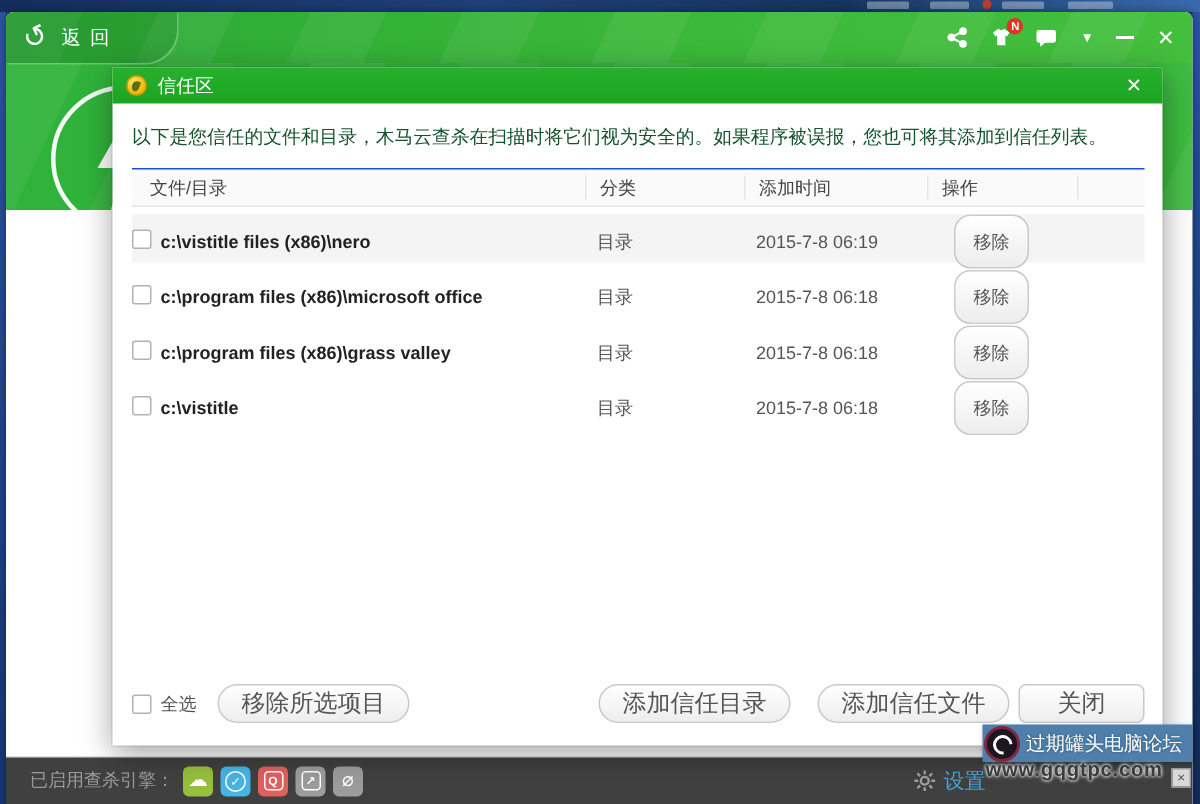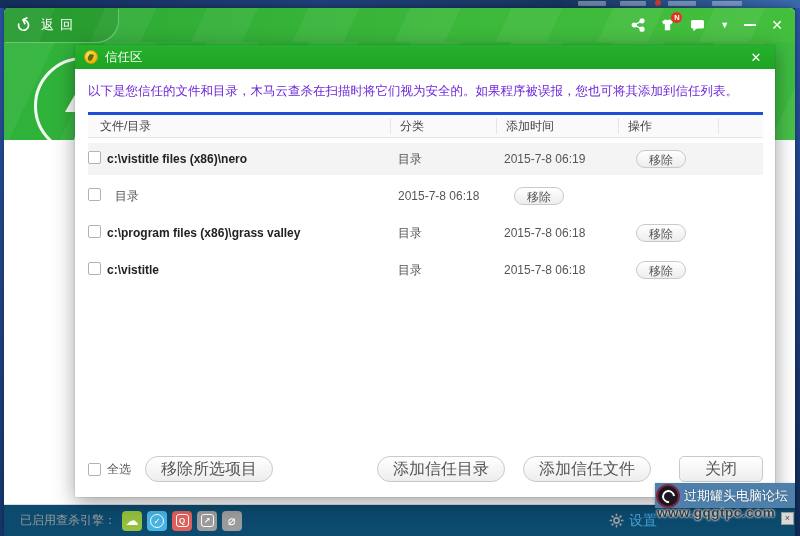--- a/index.html
+++ b/index.html
@@ -25,56 +25,56 @@
   .skin-wrap{position:relative;}
   .badge{position:absolute;top:-6px;right:-7px;width:11px;height:11px;border-radius:50%;background:#e03522;color:#fff;font-size:7.5px;font-weight:bold;display:flex;align-items:center;justify-content:center;}
   .menu-glyph{font-size:9px;}
   .min-bar{width:12px;height:2px;background:#fff;display:block;}
   .close-glyph{font-size:14px;font-weight:bold;}
 
   .hero{position:relative;height:98px;background:linear-gradient(100deg,#2fb23a,#3ebc40);overflow:hidden;}
   .scan-logo{position:absolute;left:30px;top:15px;width:92px;height:92px;border:3px solid rgba(255,255,255,.95);border-radius:50%;}
   .scan-logo svg{position:absolute;inset:0;}
 
-  .statusbar{position:absolute;left:0;right:0;bottom:0;height:32px;background:#0c4a6e;border-top:1px solid #ddd;display:flex;align-items:center;padding-left:16px;box-sizing:border-box;}
+  .statusbar{position:absolute;left:0;right:0;bottom:0;height:32px;background:#404040;border-top:1px solid #ddd;display:flex;align-items:center;padding-left:16px;box-sizing:border-box;}
   .engines-label{font-size:12px;color:#9a9a9a;}
   .engine-icons{display:flex;gap:5px;margin-left:6px;}
   .engine{width:20px;height:20px;border-radius:4px;color:#fff;display:flex;align-items:center;justify-content:center;}
   .glyph-none{font-size:13px;line-height:1;font-family:"DejaVu Sans",sans-serif;}
   .glyph-circle{width:12px;height:12px;border:1px solid #fff;border-radius:50%;font-size:8.5px;line-height:12px;text-align:center;}
   .glyph-square{width:11px;height:11px;border:1px solid #fff;border-radius:3px;font-size:8px;line-height:11px;text-align:center;font-weight:bold;}
   .settings{position:absolute;right:138px;display:flex;align-items:center;gap:5px;cursor:pointer;}
   .settings-label{font-size:14px;color:#4aa0d4;}
 
   
   .dialog{position:absolute;left:75px;top:45px;width:700px;height:452px;background:#fff;box-shadow:0 5px 20px rgba(0,0,0,.38),0 0 0 1px rgba(0,0,0,.06);}
   .dialog-titlebar{height:24px;background:linear-gradient(#26b12d,#1da423);display:flex;align-items:center;padding:0 9px;color:#fff;}
   .dialog-icon{width:14px;height:14px;border-radius:50%;background:radial-gradient(circle at 35% 30%,#ffe066,#f5b800 70%,#d89d00);border:1px solid #c99c10;box-sizing:border-box;position:relative;margin-right:7px;}
   .dialog-icon::after{content:"";position:absolute;left:3px;top:3px;width:5px;height:7px;background:#5d6b12;border-radius:50% 0 50% 50%;transform:rotate(20deg);}
   .dialog-title{font-size:12.5px;}
   .dialog-close{margin-left:auto;width:20px;text-align:center;font-size:13px;font-weight:bold;cursor:pointer;}
-  .dialog-desc{margin:14px 16px 12px 13px;font-size:12.5px;color:#6d28d9;}
-
-  .thead{margin:11px 12px 0 13px;height:26px;background:#fafafa;border-top:3px solid #1d4ed8;border-bottom:1px solid #e4e4e4;display:grid;grid-template-columns:12px 290px 106px 122px 100px 1fr;align-items:center;font-size:12px;color:#444;box-sizing:border-box;}
+  .dialog-desc{margin:14px 16px 12px 13px;font-size:12.5px;color:#14532d;}
+
+  .thead{margin:11px 12px 0 13px;height:26px;background:#fafafa;border-top:1px solid #1d4ed8;border-bottom:1px solid #e4e4e4;display:grid;grid-template-columns:12px 290px 106px 122px 100px 1fr;align-items:center;font-size:12px;color:#444;box-sizing:border-box;}
   .th{height:16px;line-height:16px;}
   .th.sep{border-left:1px solid #e5e5e5;padding-left:9px;}
   .trow{margin:5px 12px 0 13px;height:32px;display:grid;grid-template-columns:19px 283px 106px 122px 160px;align-items:center;font-size:12px;}
   .trow.alt{background:#f4f4f4;}
   .checkbox{width:13px;height:13px;background:#fff;border:1px solid #b2b2b2;border-radius:2px;box-sizing:border-box;display:inline-block;cursor:pointer;}
   .cell-path{font-weight:bold;color:#222;}
   .cell-cat,.cell-time{color:#555;padding-left:8px;}
-  .remove-button{width:50px;height:18px;margin-left:18px;border-radius:11px;border:1px solid #c9c9c9;background:linear-gradient(#ffffff,#ededed);font-size:12px;color:#555;cursor:pointer;font-family:inherit;}
+  .remove-button{width:50px;height:36px;margin-left:18px;border-radius:11px;border:1px solid #c9c9c9;background:linear-gradient(#ffffff,#ededed);font-size:12px;color:#555;cursor:pointer;font-family:inherit;}
 
   .dialog-footer{position:absolute;left:13px;right:12px;bottom:14px;height:28px;display:flex;align-items:center;}
   .select-all{display:flex;align-items:center;gap:6px;font-size:12px;color:#555;cursor:pointer;}
   .pill-btn{height:26px;border-radius:13px;border:1px solid #c9c9c9;background:linear-gradient(#ffffff,#ededed);font-size:16px;color:#555;padding:0 15px;cursor:pointer;font-family:inherit;}
   .btn-remove-selected{margin-left:14px;}
   .footer-spacer{flex:1;}
   .btn-add{margin-left:18px;}
-  .btn-close{margin-left:28px;width:84px;border-radius:5px;}
+  .btn-close{margin-left:6px;width:84px;border-radius:5px;}
 
   
   .watermark-badge{position:absolute;left:655px;top:483px;width:140px;height:25px;background:#4e80ab;display:flex;align-items:center;color:#fff;font-size:13px;z-index:30;box-shadow:0 1px 3px rgba(0,0,0,.25);}
   .wm-logo{width:20px;height:20px;border-radius:50%;background:#1d151f;border:2px solid #7e2742;box-sizing:content-box;position:relative;margin-left:1px;flex:none;}
   .wm-logo::after{content:"";position:absolute;left:4px;top:4px;width:9px;height:9px;border:2.5px solid #fff;border-right-color:transparent;border-radius:50%;transform:rotate(40deg);}
   .wm-text{margin-left:4px;white-space:nowrap;text-shadow:0 0 2px rgba(0,0,0,.35);}
   .wm-url{position:absolute;left:657px;top:505px;width:140px;z-index:30;font-size:13.5px;font-weight:bold;color:#3a3a3a;letter-spacing:.5px;text-shadow:0 0 2px #fff,0 0 3px #fff;white-space:nowrap;}
   .artifact-box{position:absolute;left:781px;top:512px;width:13px;height:13px;background:#d9d9d9;border:1px solid #9a9a9a;box-sizing:border-box;font-size:9px;color:#555;line-height:10px;text-align:center;z-index:31;}
 </style>
 </head>
@@ -198,20 +198,21 @@
       <div class="trow alt">
         <span><span class="checkbox"></span></span>
         <span class="cell-path">c:\vistitle files (x86)\nero</span>
         <span class="cell-cat">目录</span>
         <span class="cell-time">2015-7-8 06:19</span>
         <span><button class="remove-button">移除</button></span>
       </div>
 
       <div class="trow">
         <span><span class="checkbox"></span></span>
+        <span class="cell-path">c:\program files (x86)\microsoft office</span>
         <span class="cell-cat">目录</span>
         <span class="cell-time">2015-7-8 06:18</span>
         <span><button class="remove-button">移除</button></span>
       </div>
 
       <div class="trow">
         <span><span class="checkbox"></span></span>
         <span class="cell-path">c:\program files (x86)\grass valley</span>
         <span class="cell-cat">目录</span>
         <span class="cell-time">2015-7-8 06:18</span>

